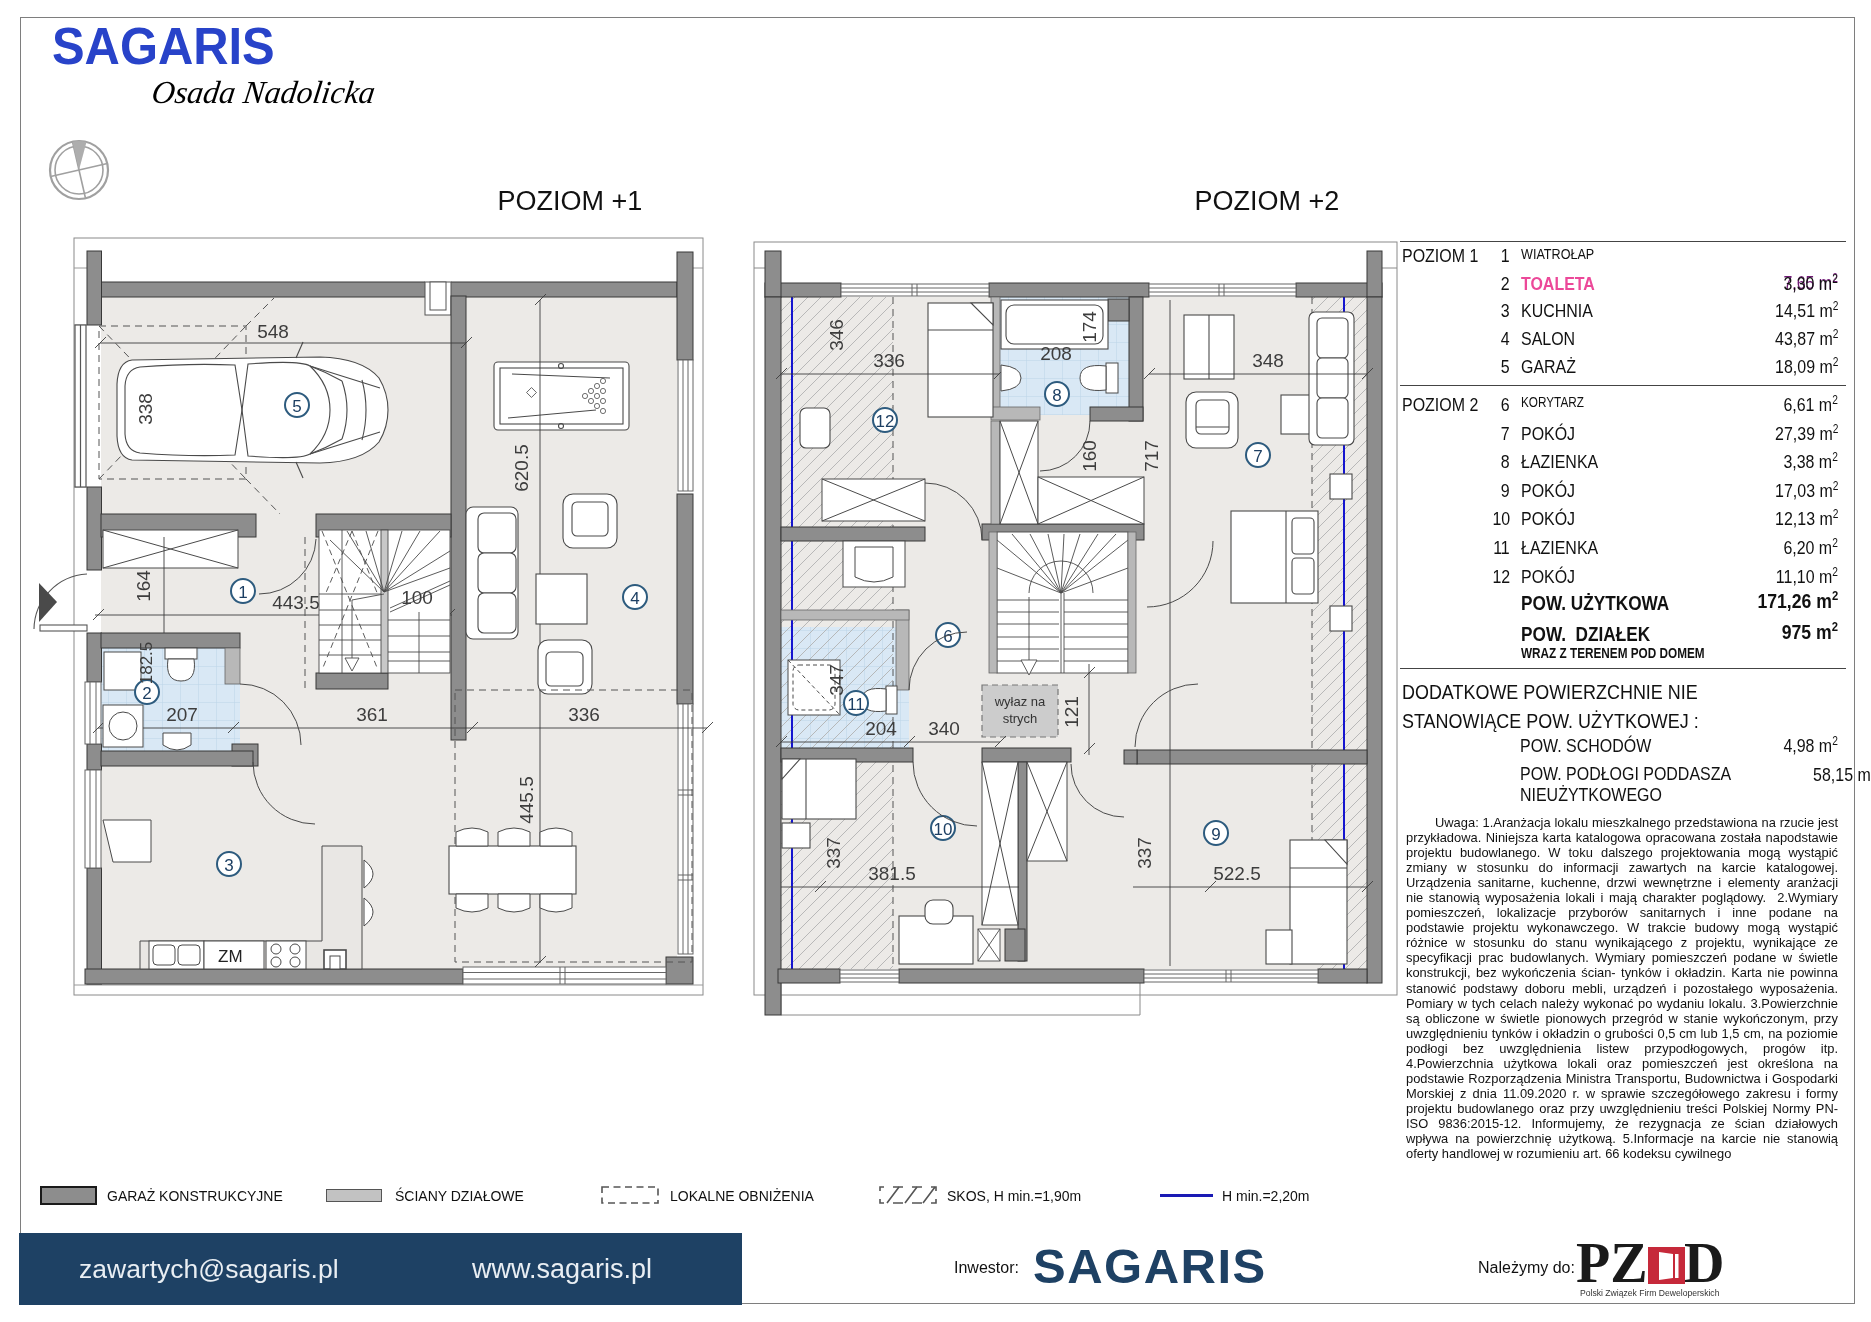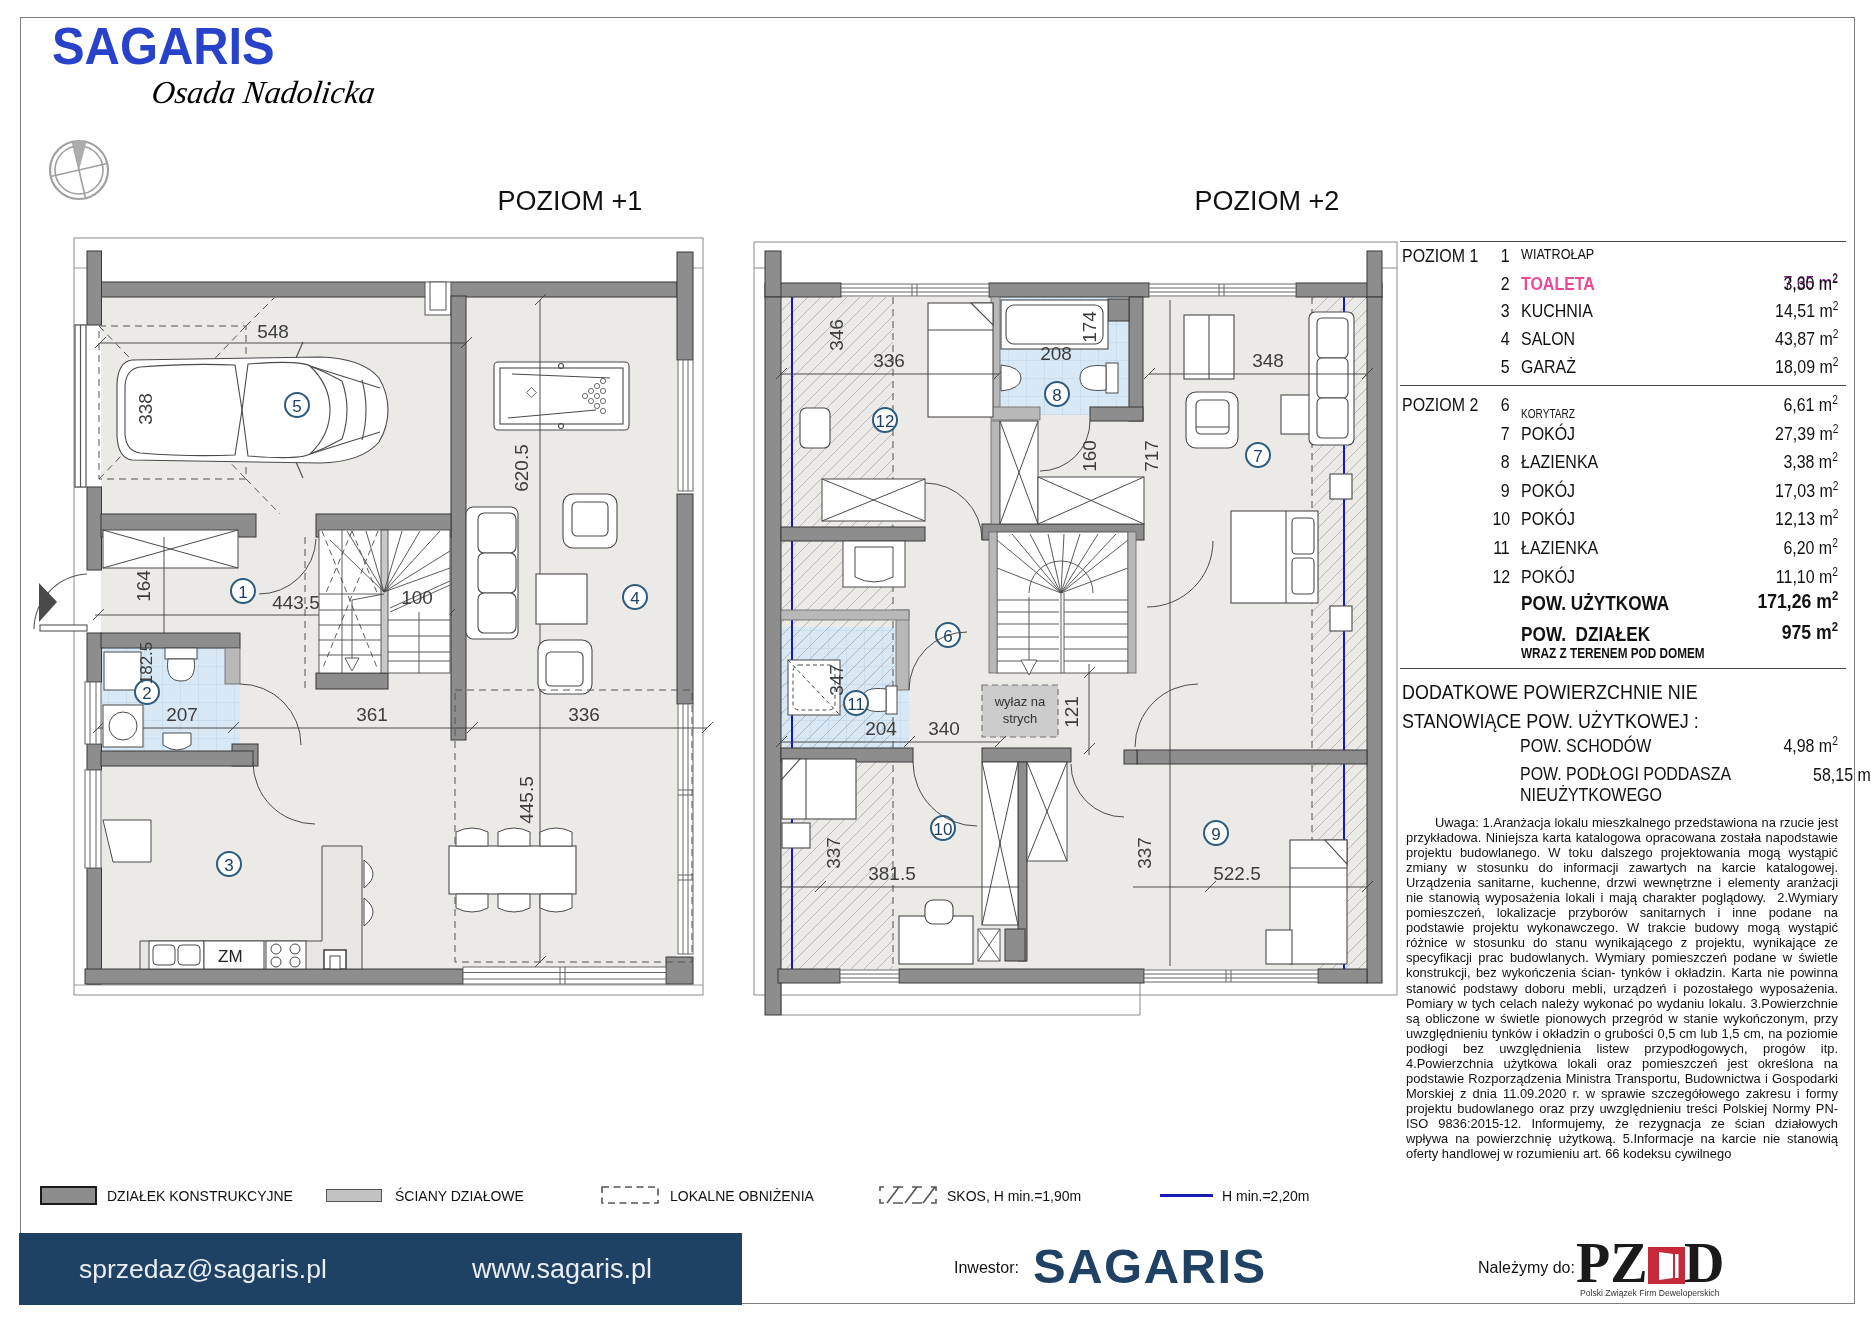--- a/index.html
+++ b/index.html
@@ -813,21 +813,21 @@
 <div class="abs" style="left:1692px;top:300.4px;width:146px;text-align:right;font-size:19px;color:#111;"><span class="cxr">14,51 m<sup class="m2">2</sup></span></div>
 <div class="abs" style="left:1474px;top:328.09999999999997px;width:36px;text-align:right;font-size:19px;color:#111;"><span class="cxr">4</span></div>
 <div class="abs" style="left:1521px;top:328.09999999999997px;font-size:19px;color:#111;"><span class="cx">SALON</span></div>
 <div class="abs" style="left:1692px;top:328.09999999999997px;width:146px;text-align:right;font-size:19px;color:#111;"><span class="cxr">43,87 m<sup class="m2">2</sup></span></div>
 <div class="abs" style="left:1474px;top:355.79999999999995px;width:36px;text-align:right;font-size:19px;color:#111;"><span class="cxr">5</span></div>
 <div class="abs" style="left:1521px;top:355.79999999999995px;font-size:19px;color:#111;"><span class="cx">GARAŻ</span></div>
 <div class="abs" style="left:1692px;top:355.79999999999995px;width:146px;text-align:right;font-size:19px;color:#111;"><span class="cxr">18,09 m<sup class="m2">2</sup></span></div>
 
 <div class="abs" style="left:1402px;top:394px;font-size:19px;color:#111;"><span class="cx">POZIOM 2</span></div>
 <div class="abs" style="left:1474px;top:394px;width:36px;text-align:right;font-size:19px;color:#111;"><span class="cxr">6</span></div>
-<div class="abs" style="left:1521px;top:407px;font-size:12px;color:#111;"><span class="cx">KORYTARZ</span></div>
+<div class="abs" style="left:1521px;top:394px;font-size:14px;color:#111;"><span class="cx">KORYTARZ</span></div>
 <div class="abs" style="left:1692px;top:394px;width:146px;text-align:right;font-size:19px;color:#111;"><span class="cxr">6,61 m<sup class="m2">2</sup></span></div>
 <div class="abs" style="left:1474px;top:422.6px;width:36px;text-align:right;font-size:19px;color:#111;"><span class="cxr">7</span></div>
 <div class="abs" style="left:1521px;top:422.6px;font-size:19px;color:#111;"><span class="cx">POKÓJ</span></div>
 <div class="abs" style="left:1692px;top:422.6px;width:146px;text-align:right;font-size:19px;color:#111;"><span class="cxr">27,39 m<sup class="m2">2</sup></span></div>
 <div class="abs" style="left:1474px;top:451.20000000000005px;width:36px;text-align:right;font-size:19px;color:#111;"><span class="cxr">8</span></div>
 <div class="abs" style="left:1521px;top:451.20000000000005px;font-size:19px;color:#111;"><span class="cx">ŁAZIENKA</span></div>
 <div class="abs" style="left:1692px;top:451.20000000000005px;width:146px;text-align:right;font-size:19px;color:#111;"><span class="cxr">3,38 m<sup class="m2">2</sup></span></div>
 <div class="abs" style="left:1474px;top:479.80000000000007px;width:36px;text-align:right;font-size:19px;color:#111;"><span class="cxr">9</span></div>
 <div class="abs" style="left:1521px;top:479.80000000000007px;font-size:19px;color:#111;"><span class="cx">POKÓJ</span></div>
 <div class="abs" style="left:1692px;top:479.80000000000007px;width:146px;text-align:right;font-size:19px;color:#111;"><span class="cxr">17,03 m<sup class="m2">2</sup></span></div>
@@ -852,42 +852,42 @@
 
 <div class="abs" style="left:1520px;top:735px;font-size:19px;color:#111;"><span class="cx">POW. SCHODÓW</span></div>
 <div class="abs" style="left:1692px;top:735px;width:146px;text-align:right;font-size:19px;color:#111;"><span class="cxr">4,98 m<sup class="m2">2</sup></span></div>
 
 <div class="abs" style="left:1520px;top:764px;font-size:19px;color:#111;line-height:20.5px;"><span class="cx">POW. PODŁOGI PODDASZA<br>NIEUŻYTKOWEGO</span></div>
 <div class="abs" style="left:1692px;top:764px;width:146px;text-align:right;font-size:19px;color:#111;padding-left:38px;"><span class="cxr">58,15 m<sup class="m2">2</sup></span></div>
 
 <div class="abs" style="left:1406px;top:815px;width:432px;font-size:12.9px;line-height:15.05px;text-align:justify;color:#111;text-indent:29px;">Uwaga: 1.Aranżacja lokalu mieszkalnego przedstawiona na rzucie jest przykładowa. Niniejsza karta katalogowa opracowana została napodstawie projektu budowlanego. W toku dalszego projektowania mogą wystąpić zmiany w stosunku do informacji zawartych na karcie katalogowej. Urządzenia sanitarne, kuchenne, drzwi wewnętrzne i elementy aranżacji nie stanowią wyposażenia lokali i mają charakter poglądowy.&nbsp; 2.Wymiary pomieszczeń, lokalizacje przyborów sanitarnych i inne podane na podstawie projektu wykonawczego. W trakcie budowy mogą wystąpić różnice w stosunku do stanu wynikającego z projektu, wynikające ze specyfikacji prac budowlanych. Wymiary pomieszczeń podane w świetle konstrukcji, bez wykończenia ścian- tynków i okładzin. Karta nie powinna stanowić podstawy doboru mebli, urządzeń i pozostałego wyposażenia. Pomiary w tych celach należy wykonać po wydaniu lokalu. 3.Powierzchnie są obliczone w świetle pionowych przegród w stanie wykończonym, przy uwzględnieniu tynków i okładzin o grubości 0,5 cm lub 1,5 cm, na poziomie podłogi bez uwzględnienia listew przypodłogowych, progów itp. 4.Powierzchnia użytkowa lokali oraz pomieszczeń jest określona na podstawie Rozporządzenia Ministra Transportu, Budownictwa i Gospodarki Morskiej z dnia 11.09.2020 r. w sprawie szczegółowego zakresu i formy projektu budowlanego oraz przy uwzględnieniu treści Polskiej Normy PN-ISO 9836:2015-12. Informujemy, że rezygnacja ze ścian działowych wpływa na powierzchnię użytkową. 5.Informacje na karcie nie stanowią oferty handlowej w rozumieniu art. 66 kodeksu cywilnego</div>
 
 <div class="abs" style="left:40px;top:1186px;width:53px;height:15px;background:#8d8d8d;border:2px solid #1a1a1a;"></div>
-<div class="abs" style="left:107px;top:1188px;font-size:14px;color:#111;">DZIAŁEK KONSTRUKCYJNE</div>
+<div class="abs" style="left:107px;top:1188px;font-size:14px;color:#111;">GARAŻ KONSTRUKCYJNE</div>
 
 <div class="abs" style="left:326px;top:1189px;width:54px;height:11px;background:#c2c2c2;border:1px solid #555;"></div>
 <div class="abs" style="left:395px;top:1188px;font-size:14px;color:#111;">ŚCIANY DZIAŁOWE</div>
 
 <svg class="abs" style="left:601px;top:1186px;" width="58" height="18" viewBox="0 0 58 18">
       <rect x="1" y="1" width="56" height="16" fill="none" stroke="#555" stroke-width="1.6" stroke-dasharray="7 4.5"></rect>
     </svg>
 <div class="abs" style="left:670px;top:1188px;font-size:14px;color:#111;">LOKALNE OBNIŻENIA</div>
 
 <svg class="abs" style="left:879px;top:1186px;" width="58" height="18" viewBox="0 0 58 18">
   <path d="M1 5 L1 1 L5 1 M14 1 L24 1 M33 1 L43 1 M52 1 L57 1 L57 5 M57 13 L57 17 L52 17 M43 17 L33 17 M24 17 L14 17 M5 17 L1 17 L1 13" fill="none" stroke="#555" stroke-width="1.6"></path>
   <path d="M8 17 L20 1 M26 17 L38 1 M44 17 L56 1" stroke="#555" stroke-width="1.6" fill="none"></path>
 </svg>
 <div class="abs" style="left:947px;top:1188px;font-size:14px;color:#111;">SKOS, H min.=1,90m</div>
 
 <div class="abs" style="left:1160px;top:1194px;width:53px;height:2.5px;background:#1a1ab4;"></div>
 <div class="abs" style="left:1222px;top:1188px;font-size:14px;color:#111;">H min.=2,20m</div>
 
 <div class="abs" style="left:19px;top:1233px;width:723px;height:72px;background:#1e4164;"></div>
 
-<div class="abs" style="left:79px;top:1254px;font-size:26.5px;color:#e9eef3;">sprzedaz@sagaris.pl</div>
+<div class="abs" style="left:79px;top:1254px;font-size:26.5px;color:#e9eef3;">zawartych@sagaris.pl</div>
 
 <div class="abs" style="left:472px;top:1254px;font-size:27px;color:#e9eef3;text-align:center;">www.sagaris.pl</div>
 
 <div class="abs" style="left:954px;top:1259px;font-size:16px;color:#111;">Inwestor:</div>
 
 <div class="abs" style="left:1033px;top:1238px;font-size:49px;font-weight:bold;color:#1e4164;letter-spacing:1.5px;">SAGARIS</div>
 
 <div class="abs" style="left:1478px;top:1259px;font-size:16px;color:#111;">Należymy do:</div>
 
 <svg class="abs" style="left:1576px;top:1238px;" width="150" height="62" viewBox="0 0 150 62">

